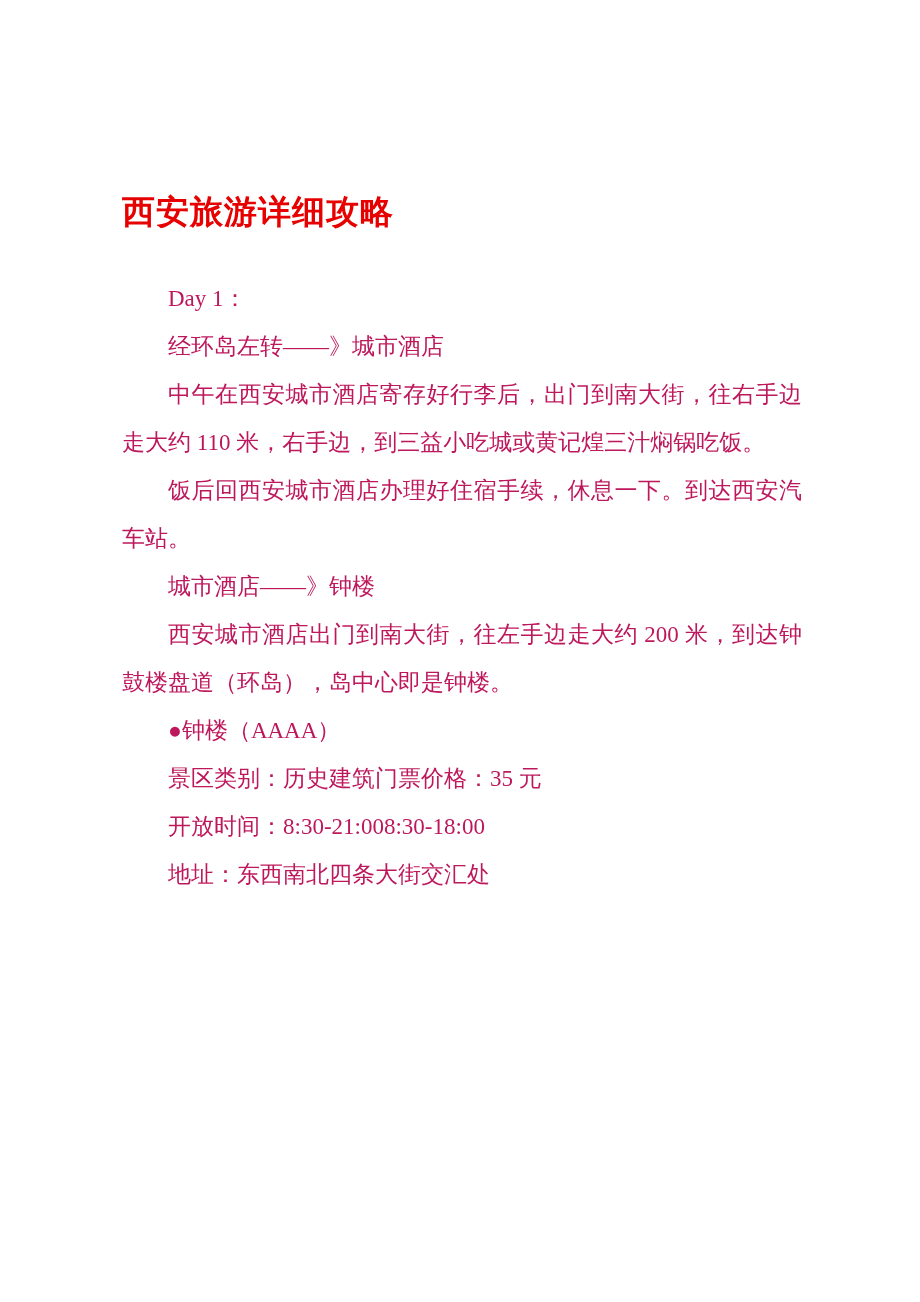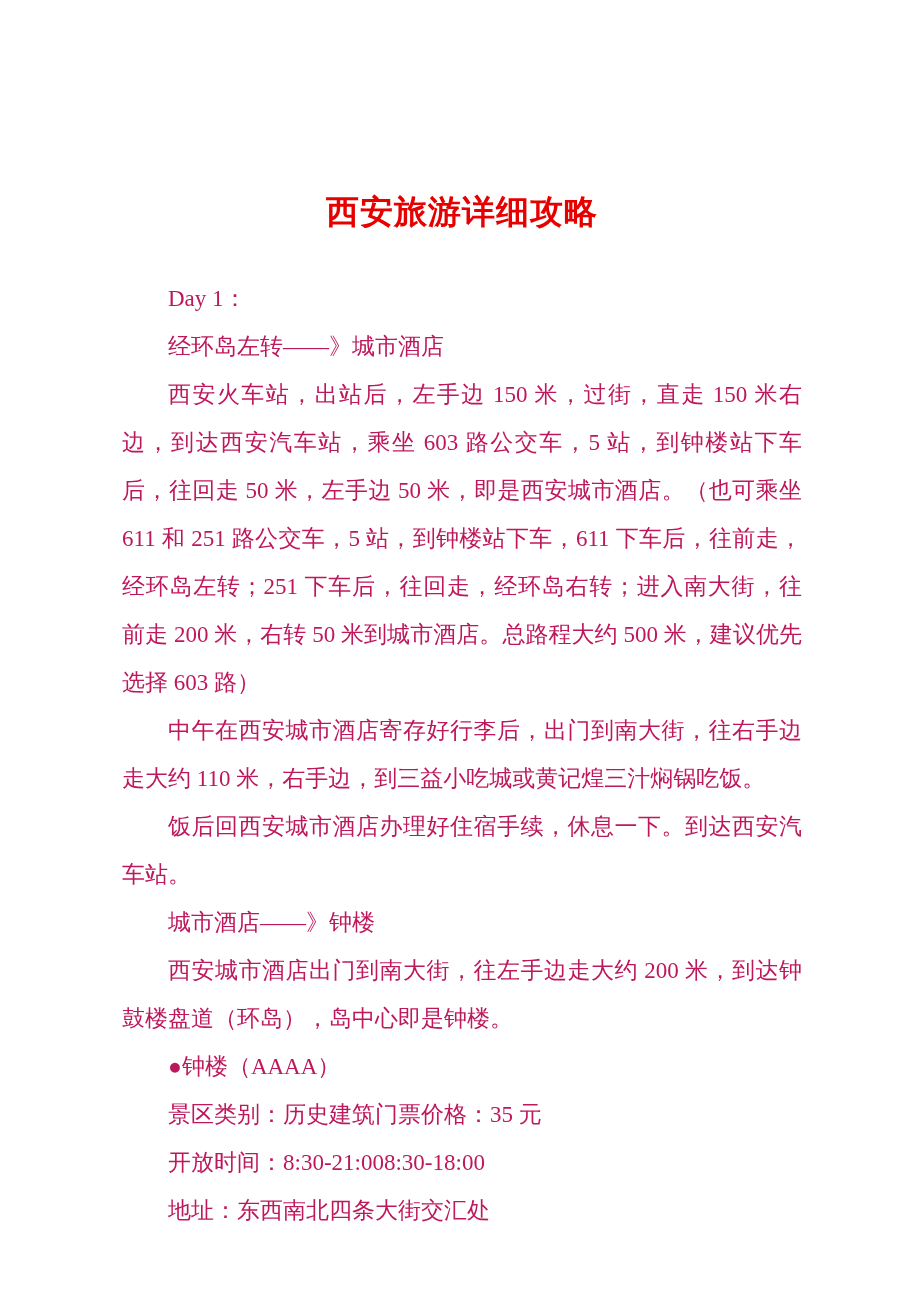--- a/index.html
+++ b/index.html
@@ -16,21 +16,21 @@
   }
   .page {
     box-sizing: border-box;
     width: 920px;
     height: 1302px;
     padding: 190px 118px 40px 122px;
     background: #ffffff;
   }
   .doc-title {
     margin: 0 0 40px 0;
-    text-align: center;
+    text-align: left;
     font-size: 33px;
     font-weight: bold;
     letter-spacing: 1px;
     color: #e60000;
     font-family: "Liberation Serif", "DejaVu Serif", serif;
   }
   .doc-body {
     width: 680px;
   }
   .para {
@@ -45,21 +45,20 @@
 </style>
 </head>
 <body>
 
 <div class="page">
   <h1 class="doc-title">西安旅游详细攻略</h1>
 
   <div class="doc-body">
     <p class="para">Day 1：</p>
     <p class="para">经环岛左转——》城市酒店</p>
-    <p class="para">西安火车站，出站后，左手边 150 米，过街，直走 150 米右边，到达西安汽车站，乘坐 603 路公交车，5 站，到钟楼站下车后，往回走 50 米，左手边 50 米，即是西安城市酒店。（也可乘坐 611 和 251 路公交车，5 站，到钟楼站下车，611 下车后，往前走，经环岛左转；251 下车后，往回走，经环岛右转；进入南大街，往前走 200 米，右转 50 米到城市酒店。总路程大约 500 米，建议优先选择 603 路）</p>
     <p class="para">中午在西安城市酒店寄存好行李后，出门到南大街，往右手边走大约 110 米，右手边，到三益小吃城或黄记煌三汁焖锅吃饭。</p>
     <p class="para">饭后回西安城市酒店办理好住宿手续，休息一下。到达西安汽车站。</p>
     <p class="para">城市酒店——》钟楼</p>
     <p class="para">西安城市酒店出门到南大街，往左手边走大约 200 米，到达钟鼓楼盘道（环岛），岛中心即是钟楼。</p>
     <p class="para">●钟楼（AAAA）</p>
     <p class="para">景区类别：历史建筑门票价格：35 元</p>
     <p class="para">开放时间：8:30-21:008:30-18:00</p>
     <p class="para">地址：东西南北四条大街交汇处</p>
   </div>
 </div>

